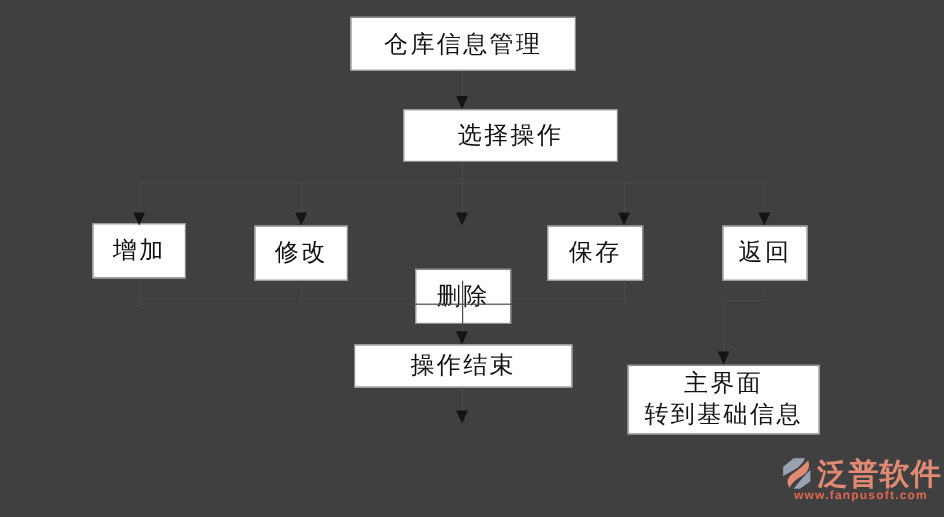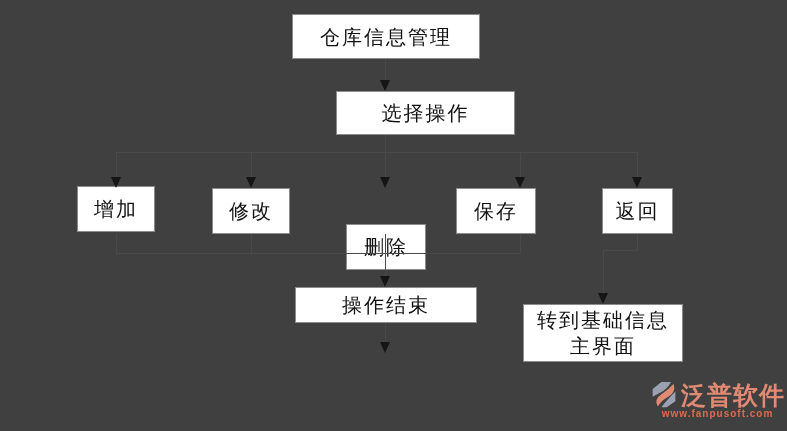--- a/index.html
+++ b/index.html
@@ -89,22 +89,22 @@
   <div class="node" style="left:602px;top:188px;width:71px;height:46px;">
     <span>返回</span>
   </div>
 
   <div class="node" style="left:295px;top:287px;width:182px;height:36px;">
     <span>操作结束</span>
   </div>
 
 
   <div class="node" style="left:523px;top:304px;width:160px;height:58px;">
+    <span>主界面</span>
     <span>转到基础信息</span>
-    <span>主界面</span>
   </div>
 
   <div class="line" style="left:385px;top:59px;width:1px;height:22px;"></div>
   <div class="arrow-down" style="left:380px;top:80px;"></div>
 
   <div class="line" style="left:385px;top:135px;width:1px;height:17px;"></div>
   <div class="line" style="left:116px;top:152px;width:522px;height:1px;"></div>
 
   <div class="line" style="left:116px;top:152px;width:1px;height:26px;"></div>
   <div class="arrow-down" style="left:111px;top:177px;"></div>

